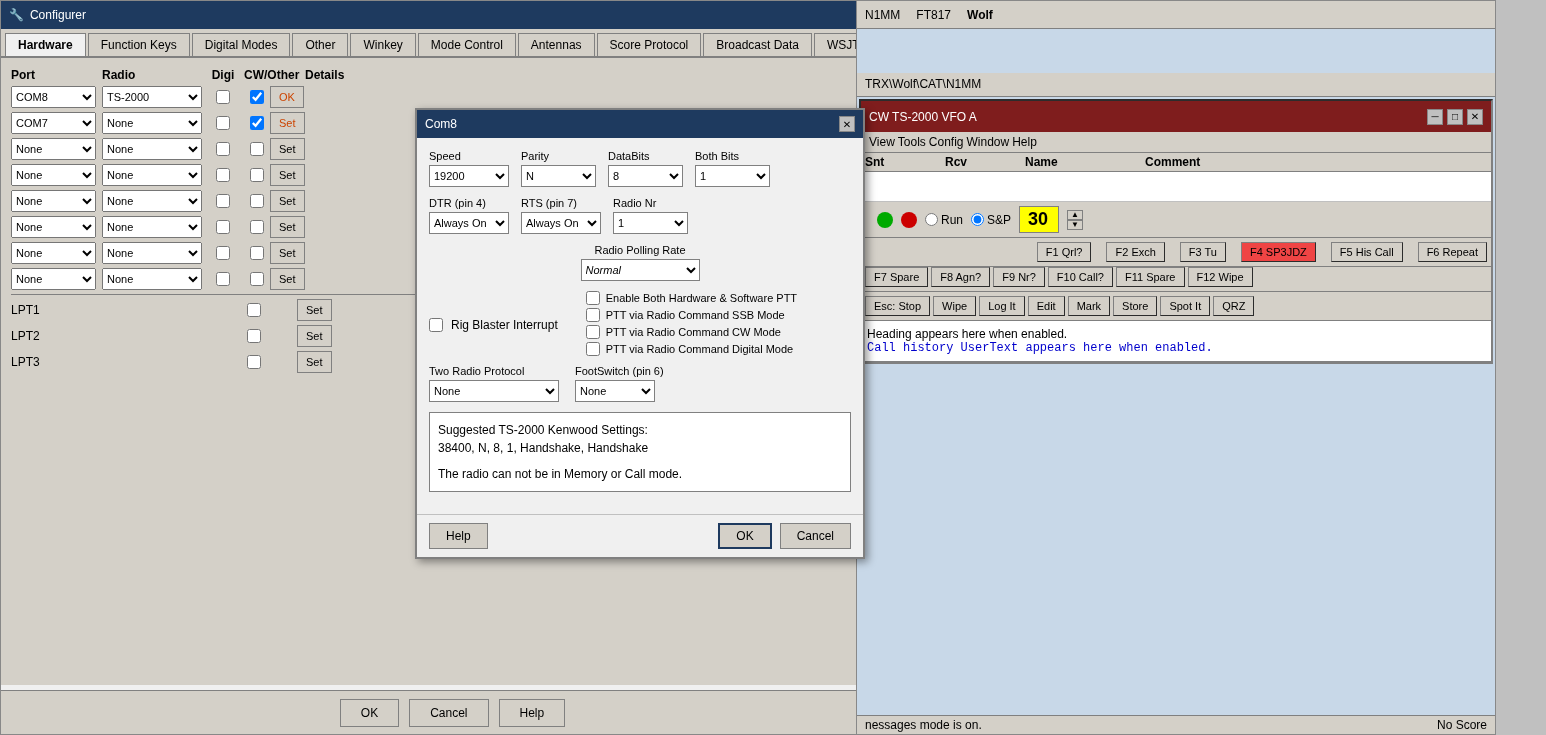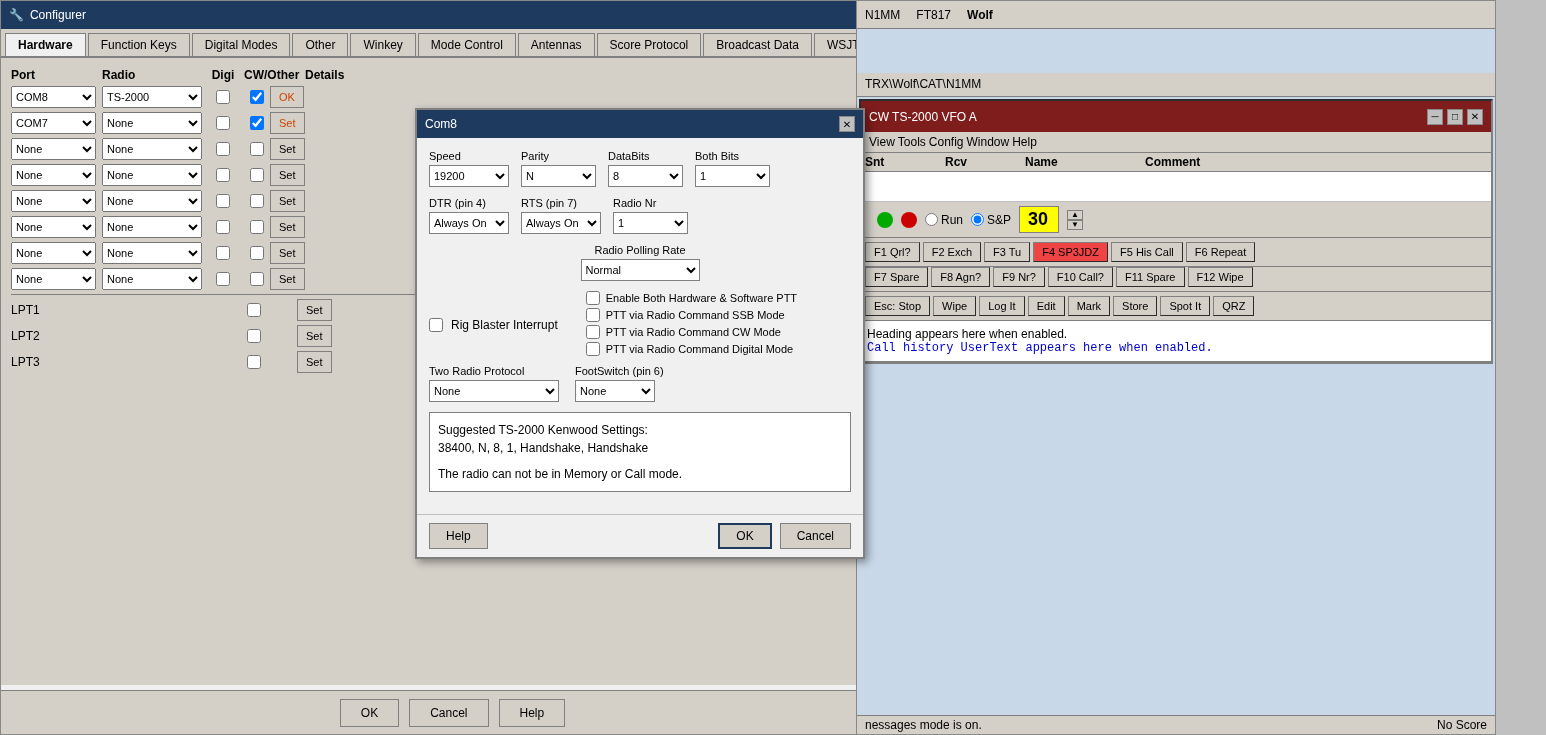--- a/index.html
+++ b/index.html
@@ -250,24 +250,25 @@
     .spin-up, .spin-down {
       width: 16px; height: 10px;
       background: #d4d0c8;
       border: 1px solid #808080;
       display: flex; align-items: center; justify-content: center;
       cursor: pointer; font-size: 8px;
     }
     .fn-buttons {
       display: flex;
       flex-wrap: wrap;
-      gap: 3px;
+      gap: 15px;
       padding: 4px 4px;
       background: #d4d0c8;
       border-bottom: 1px solid #808080;
+      justify-content: flex-end;
     }
     .fn-btn {
       background: #d4d0c8;
       border: 1px outset #808080;
       padding: 3px 8px;
       cursor: pointer;
       font-size: 11px;
       white-space: nowrap;
     }
     .fn-btn.highlighted { background: #ef4444; color: black; }
@@ -492,21 +493,21 @@
       <div class="dialog-field">
         <label>Radio Nr</label>
         <select class="dialog-select dialog-select-sm">
           <option>1</option>
         </select>
       </div>
     </div>
 
     <div class="polling-section">
       <label>Radio Polling Rate</label>
-      <select class="dialog-select" style="width:119px;">
+      <select class="dialog-select" style="width:119px;font-style:italic;">
         <option>Normal</option>
       </select>
     </div>
 
     <div class="big-checkbox-row">
       <input type="checkbox" style="">
       <label>Rig Blaster Interrupt</label>
       <div style="margin-left:20px;">
         <div class="checkbox-row">
           <input type="checkbox" style="">

